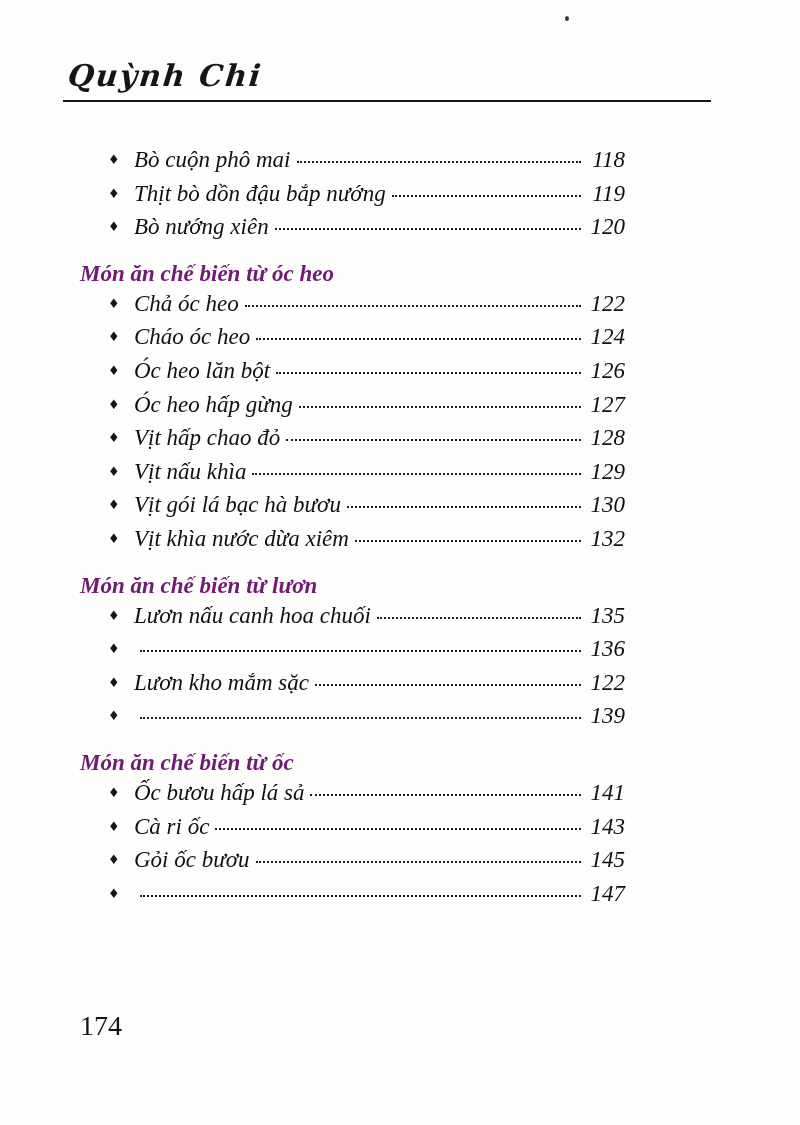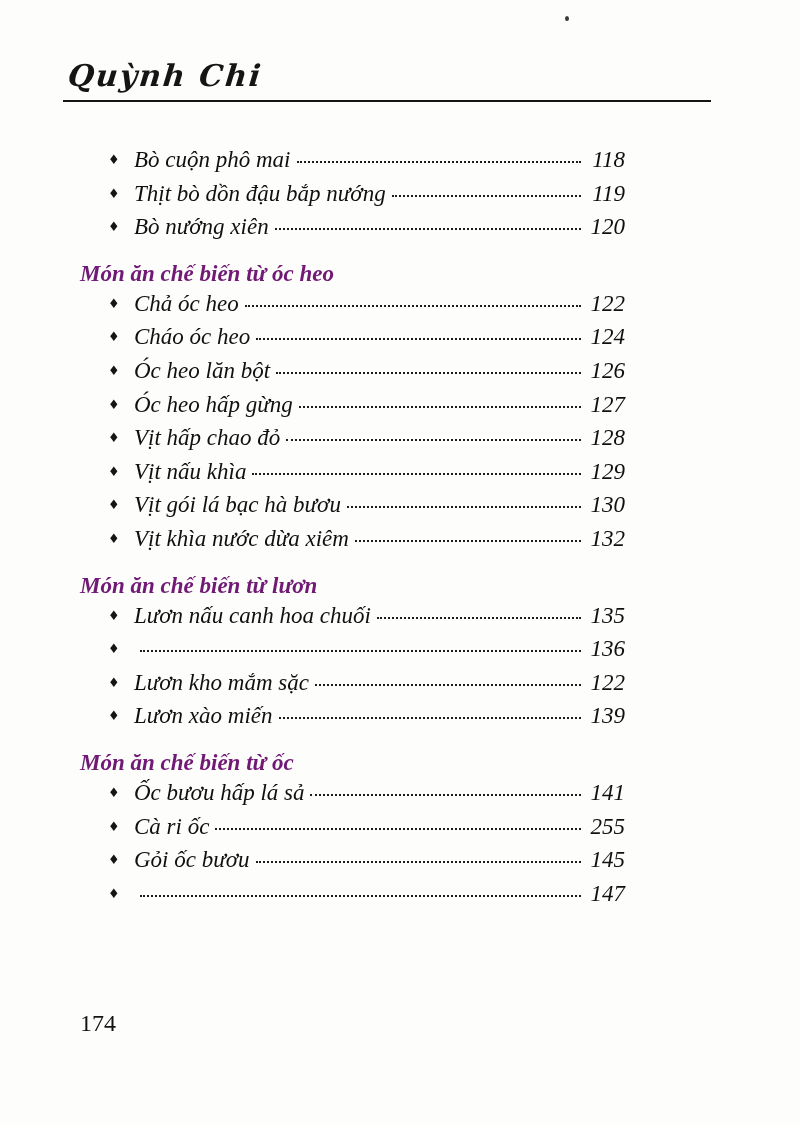--- a/index.html
+++ b/index.html
@@ -88,21 +88,21 @@
   }
   .pageno {
     flex: 0 0 auto;
     text-align: right;
     min-width: 40px;
   }
   .page-number {
     position: absolute;
     left: 80px;
     top: 1010px;
-    font-size: 24px;
+    font-size: 28px;
     font-style: normal;
     color: #131313;
   }
   .speck {
     position: absolute;
     left: 565px;
     top: 16px;
     width: 4px;
     height: 5px;
     background: #3a3a3a;
@@ -197,36 +197,35 @@
         <span class="pageno">136</span>
       </div>
       <div class="toc-item">
         <span class="bullet">♦</span>
         <span class="title">Lươn kho mắm sặc</span>
         <span class="dots"></span>
         <span class="pageno">122</span>
       </div>
       <div class="toc-item">
         <span class="bullet">♦</span>
-        <span class="title">Lươn xào miến</span>
         <span class="dots"></span>
         <span class="pageno">139</span>
       </div>
       <div class="toc-heading">Món ăn chế biến từ ốc</div>
       <div class="toc-item">
         <span class="bullet">♦</span>
         <span class="title">Ốc bươu hấp lá sả</span>
         <span class="dots"></span>
         <span class="pageno">141</span>
       </div>
       <div class="toc-item">
         <span class="bullet">♦</span>
         <span class="title">Cà ri ốc</span>
         <span class="dots"></span>
-        <span class="pageno">255</span>
+        <span class="pageno">143</span>
       </div>
       <div class="toc-item">
         <span class="bullet">♦</span>
         <span class="title">Gỏi ốc bươu</span>
         <span class="dots"></span>
         <span class="pageno">145</span>
       </div>
       <div class="toc-item">
         <span class="bullet">♦</span>
         <span class="dots"></span>

